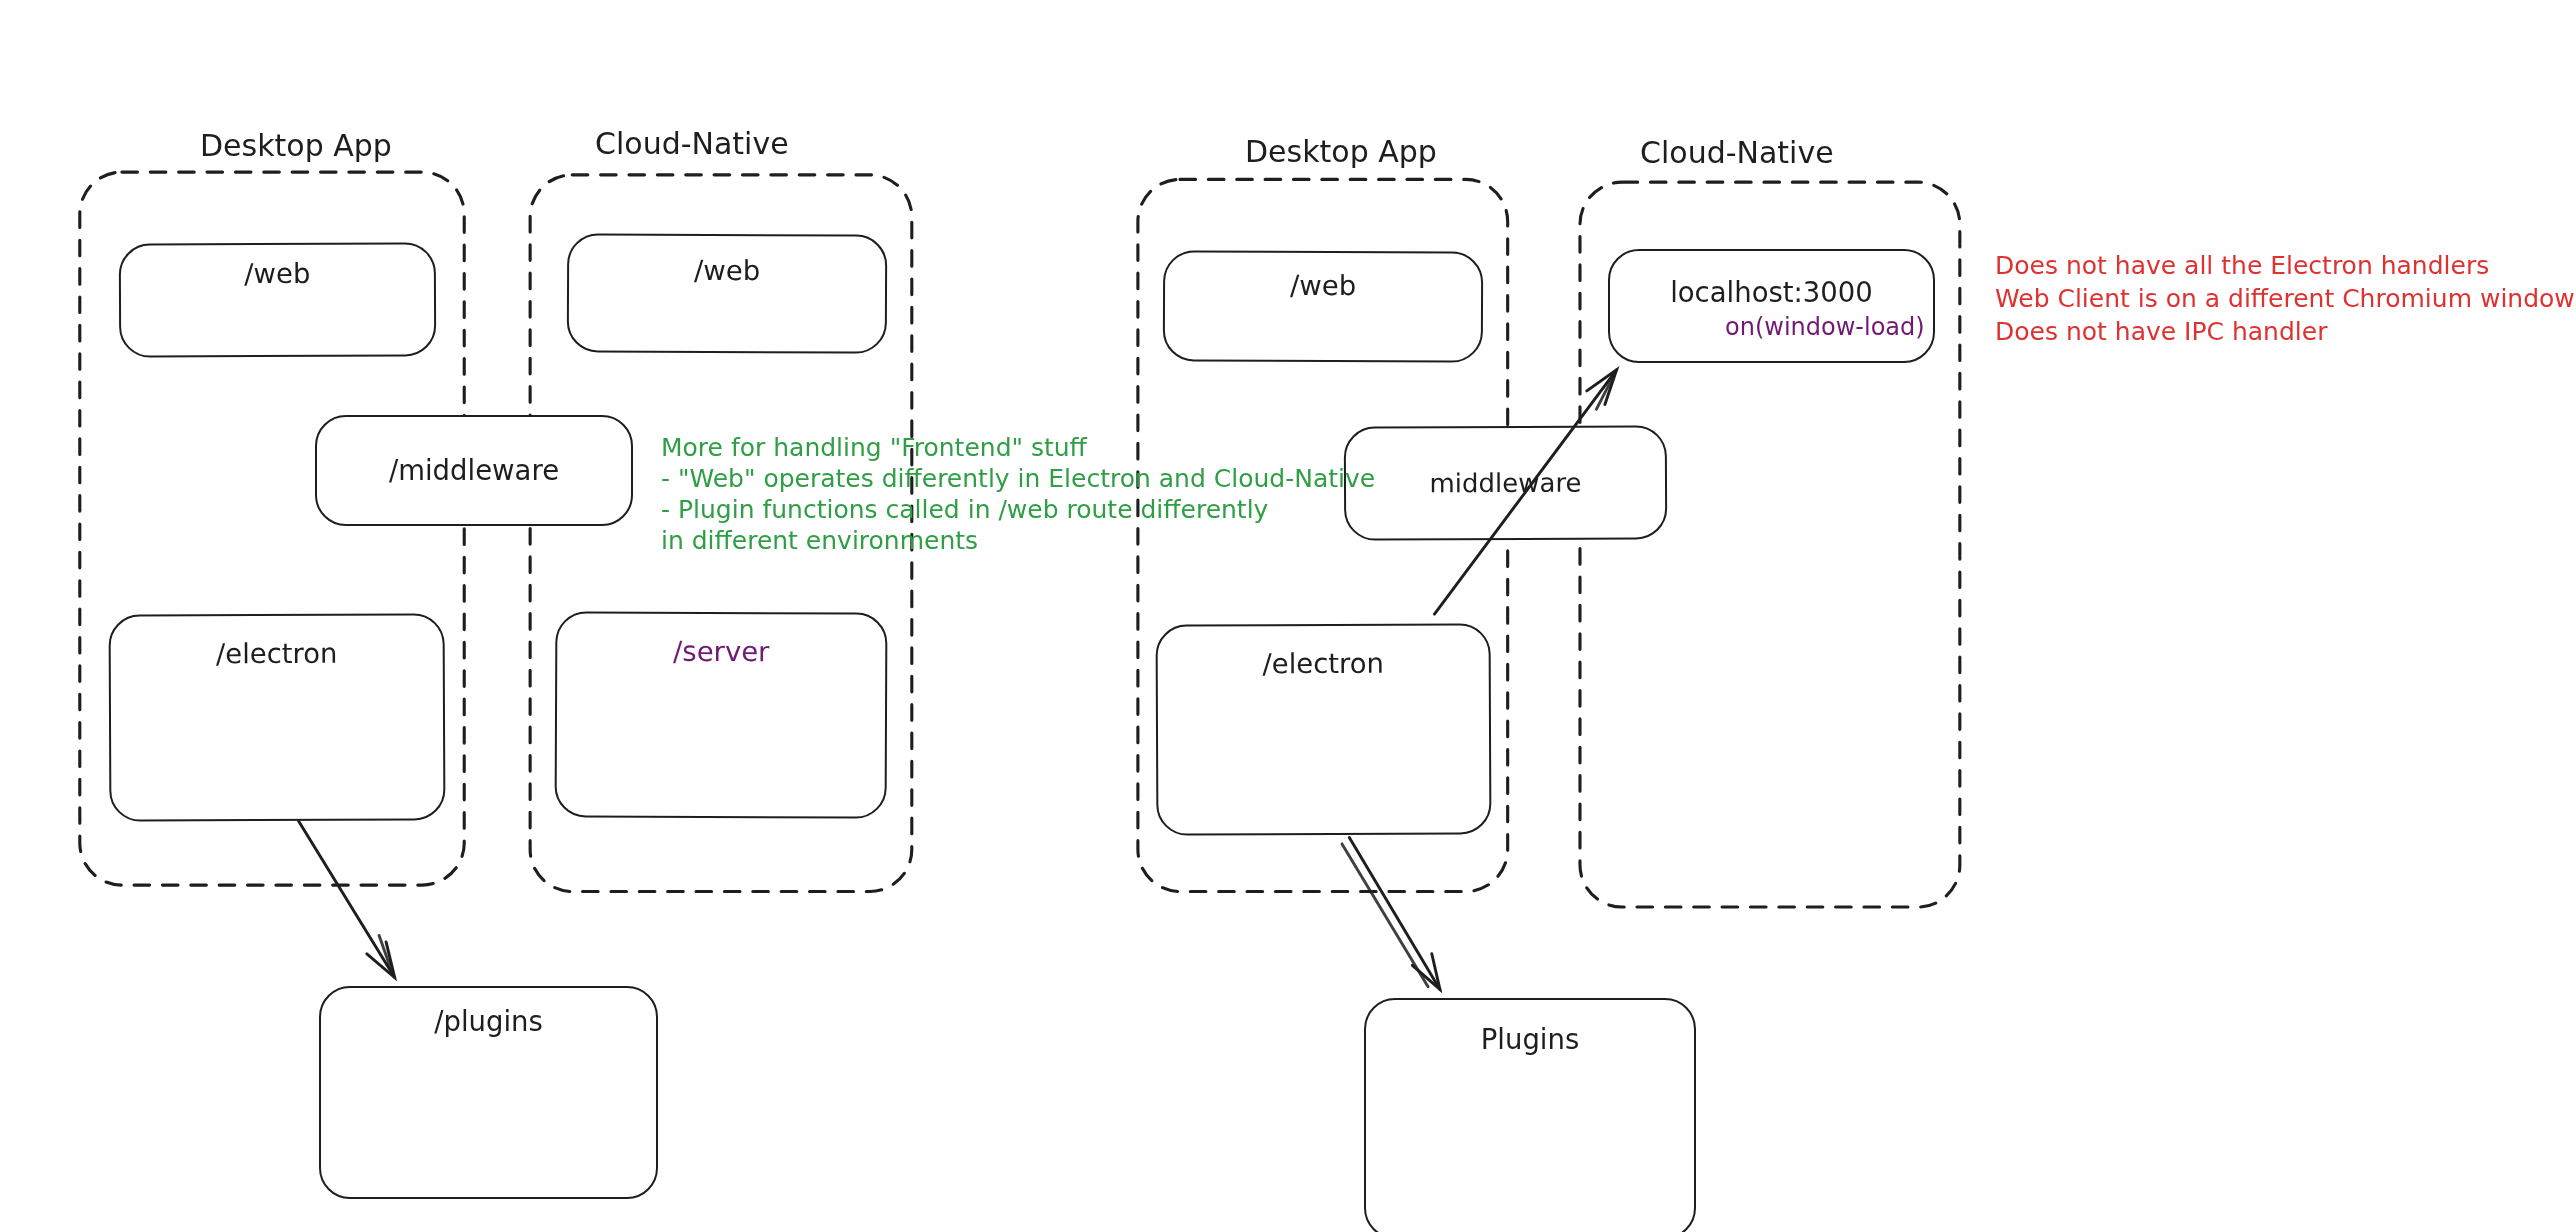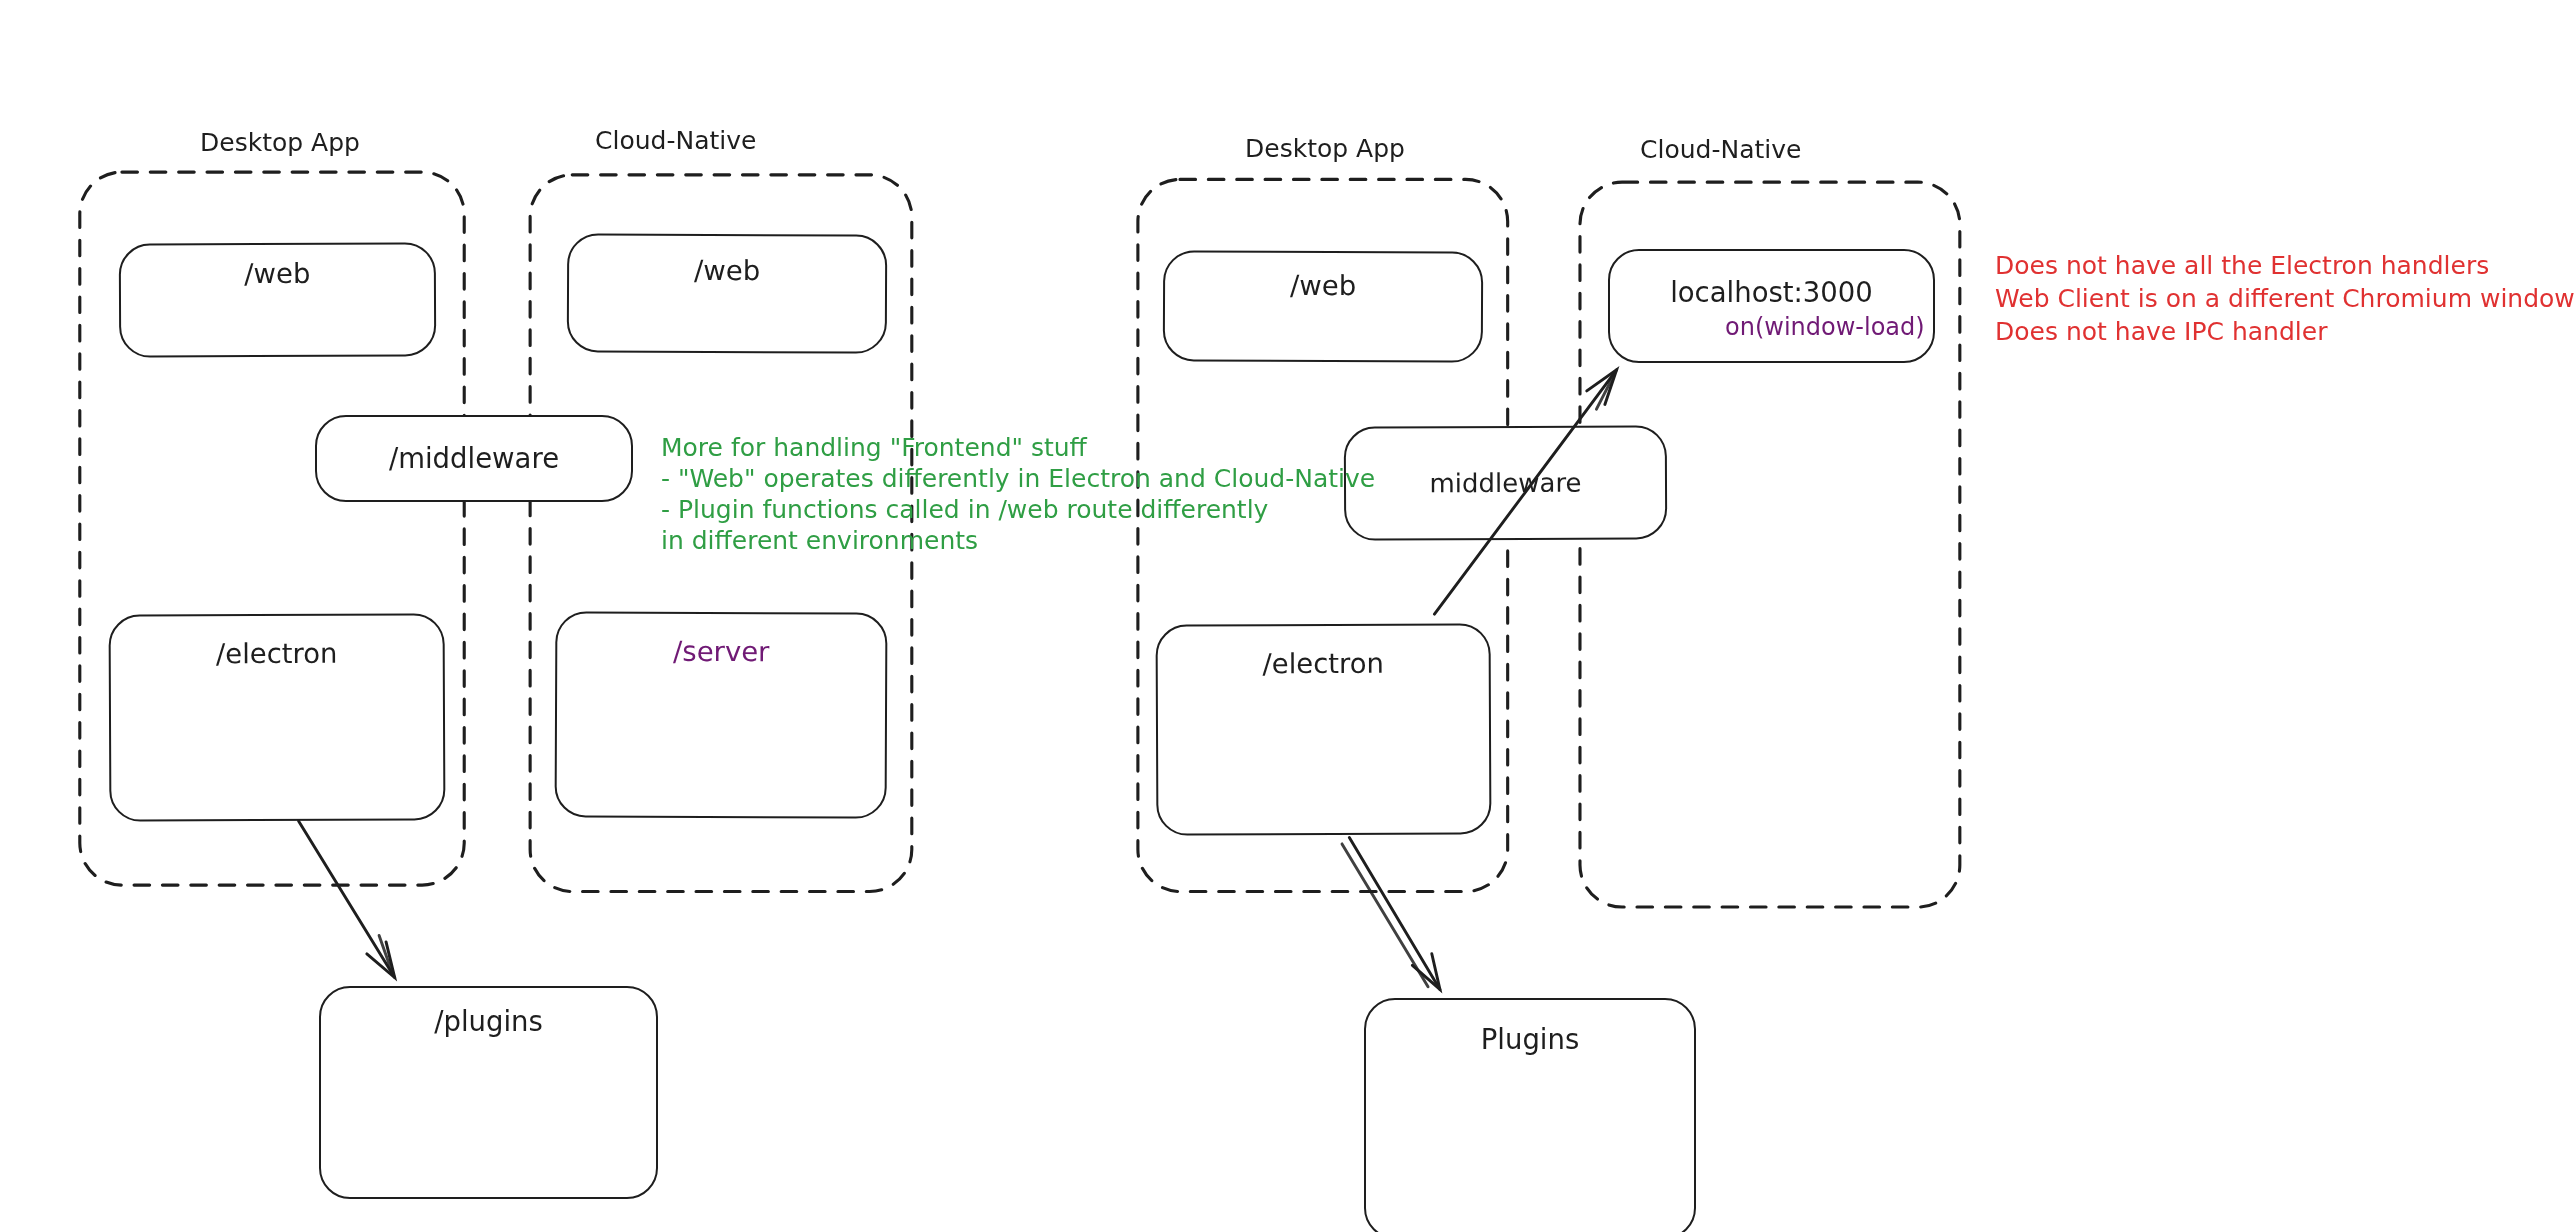--- a/index.html
+++ b/index.html
@@ -30,21 +30,21 @@
     z-index: 2;
   }
   .node.center { align-items: center; }
   .node-label {
     font-size: 27.5px;
     line-height: 1.25;
     white-space: nowrap;
   }
   .group-label {
     position: absolute;
-    font-size: 25px;
+    font-size: 30px;
     white-space: nowrap;
     z-index: 4;
     text-align: center;
   }
   .note {
     position: absolute;
     z-index: 4;
   }
   .note-line {
     font-size: 25px;
@@ -77,21 +77,21 @@
   <div class="group-label" style="left:1640px; top:135px;">Cloud-Native</div>
 
   <div class="node tilt-a" style="left:119px; top:243px; width:317px; height:114px; padding-top:11px;">
     <span class="node-label">/web</span>
   </div>
 
   <div class="node tilt-b" style="left:567px; top:234px; width:320px; height:119px; padding-top:16.5px;">
     <span class="node-label">/web</span>
   </div>
 
-  <div class="node center" style="left:315px; top:415px; width:318px; height:87px;">
+  <div class="node center" style="left:315px; top:415px; width:318px; height:111px;">
     <span class="node-label">/middleware</span>
   </div>
 
   <div class="node tilt-a" style="left:109px; top:614px; width:336px; height:207px; padding-top:20px;">
     <span class="node-label">/electron</span>
   </div>
 
   <div class="node tilt-b" style="left:555px; top:612px; width:332px; height:206px; padding-top:20px;">
     <span class="node-label red-text">/server</span>
   </div>

